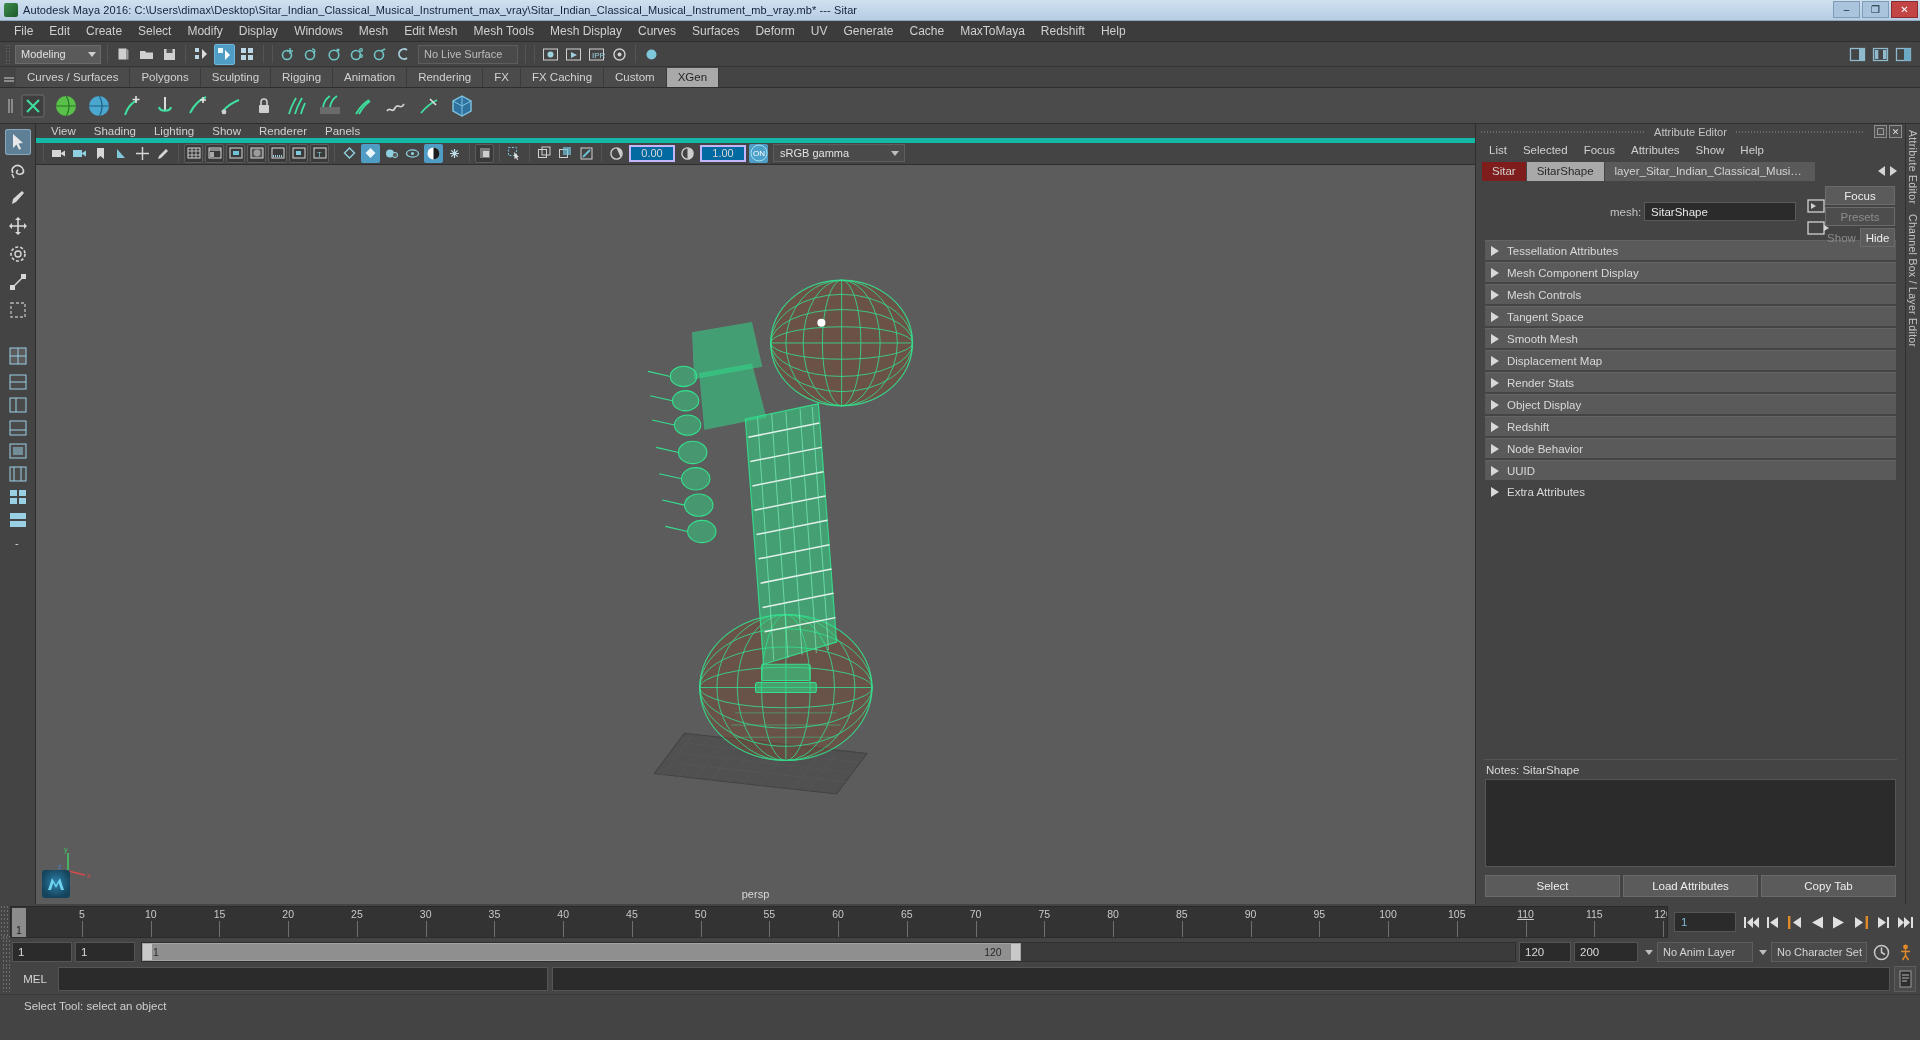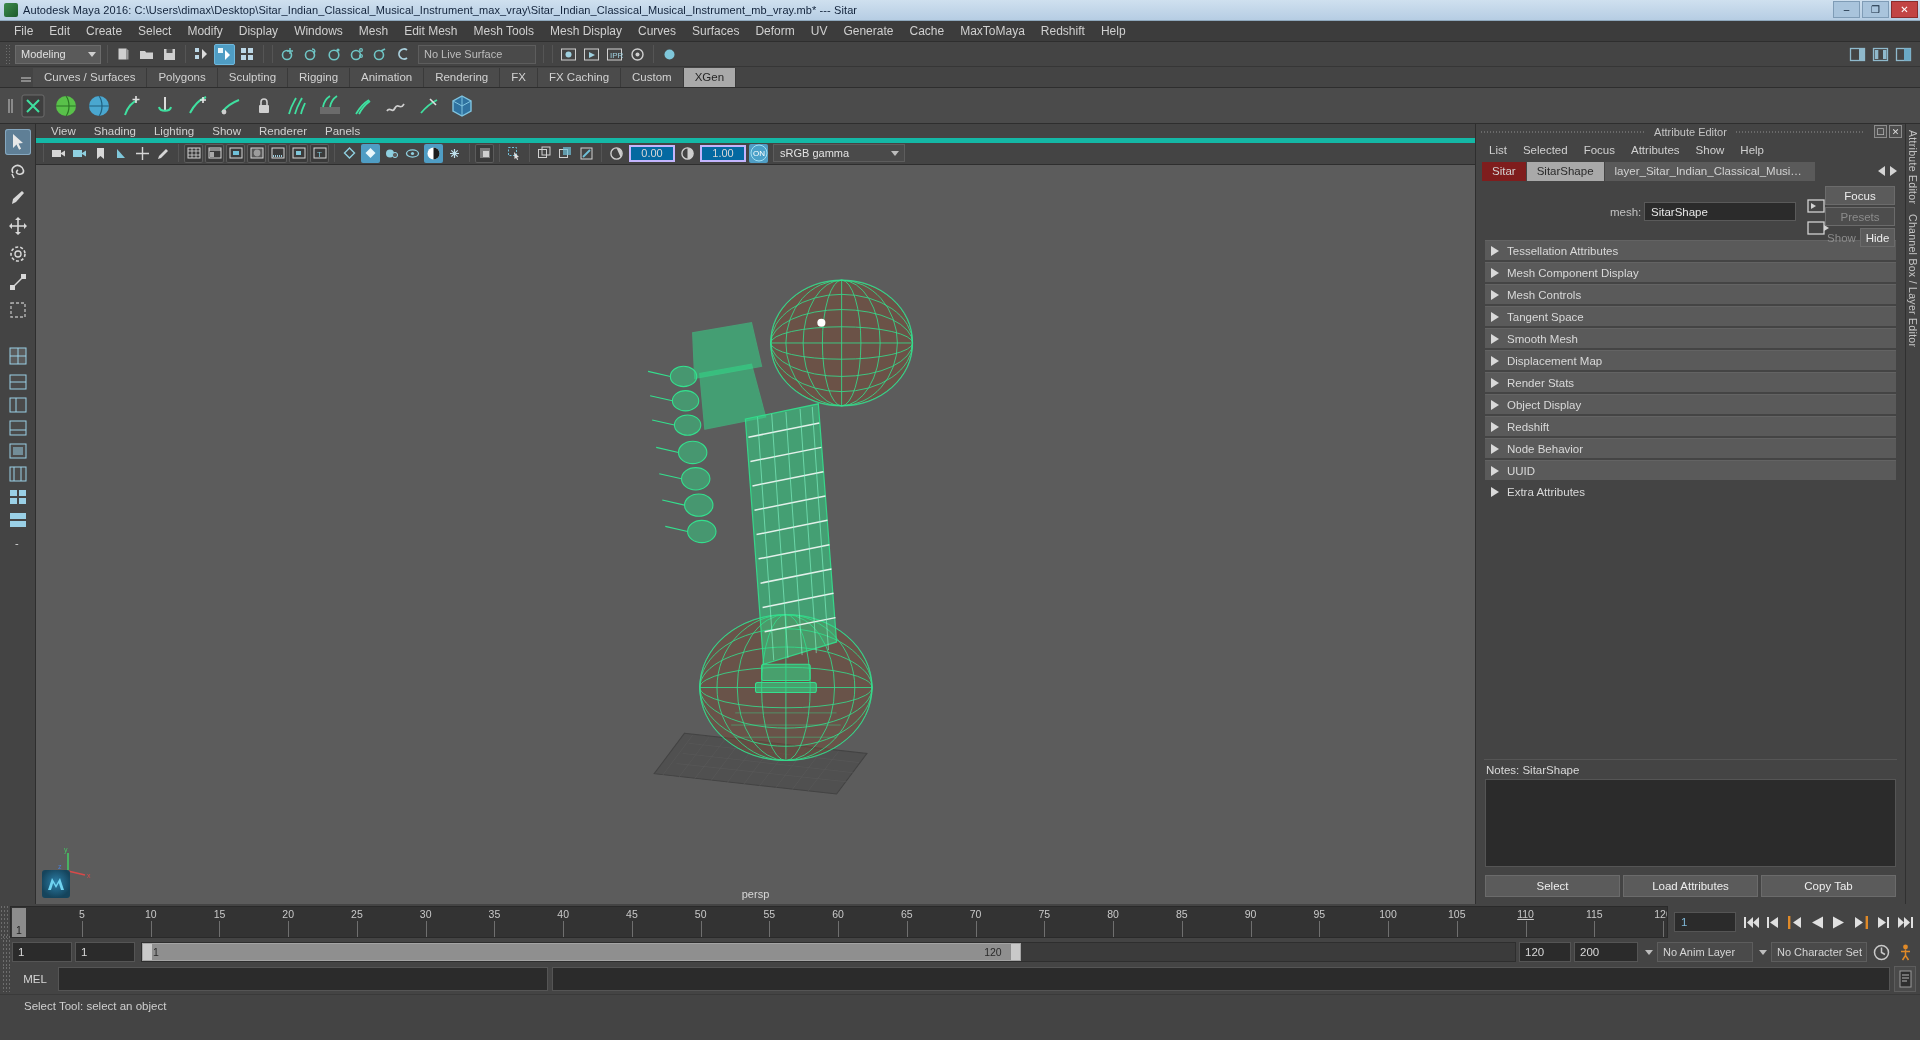--- a/index.html
+++ b/index.html
@@ -67,30 +67,30 @@
   }
   .sep { width: 1px; height: 18px; background: #555; margin: 0 4px; flex:0 0 auto;}
   .tbtn {
     width: 21px; height: 21px; flex: 0 0 auto; margin: 0 1px;
     display: flex; align-items: center; justify-content: center;
     border: 1px solid transparent; border-radius: 2px;
   }
   .tbtn.on { background: #4f9dc4; border-color: #6fb8dc; }
   .tbtn svg { display: block; }
   .live-surface {
-    width: 118px; height: 19px; background: #4a4a4a; border: 1px solid #5d5d5d;
+    width: 100px; height: 19px; background: #4a4a4a; border: 1px solid #5d5d5d;
     display: flex; align-items: center; padding-left: 5px; font-size: 11px;
     color: #bdbdbd; margin: 0 3px;
   }
   .status-right { margin-left: auto; display: flex; align-items: center; padding-right: 5px; }
 
   
   .shelf-tabs {
     height: 21px; background: #444444; display: flex; align-items: flex-end;
-    padding-left: 19px; border-bottom: 1px solid #2e2e2e;
+    padding-left: 2px; border-bottom: 1px solid #2e2e2e;
   }
   .shelf-grip {
     width: 14px; height: 19px; display:flex; align-items:center; justify-content:center;
     flex:0 0 auto;
   }
   .shelf-grip i { display:block; width: 10px; height:2px; background:#8a8a8a; box-shadow: 0 3px 0 #8a8a8a;}
   .shelf-tab {
     height: 19px; line-height: 19px; padding: 0 11px; font-size: 11.5px;
     color: #d2d2d2; background: #4b4b4b; border-right: 1px solid #3a3a3a;
     white-space: nowrap; cursor: default;

